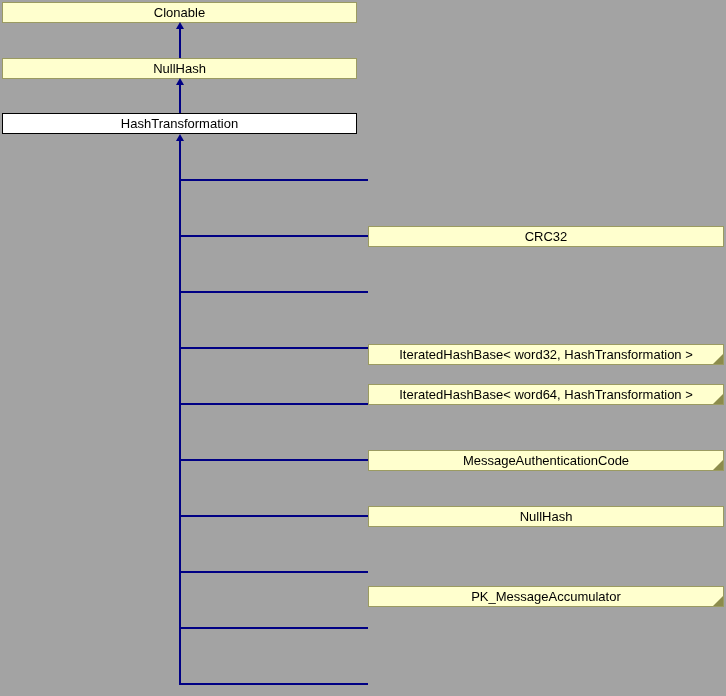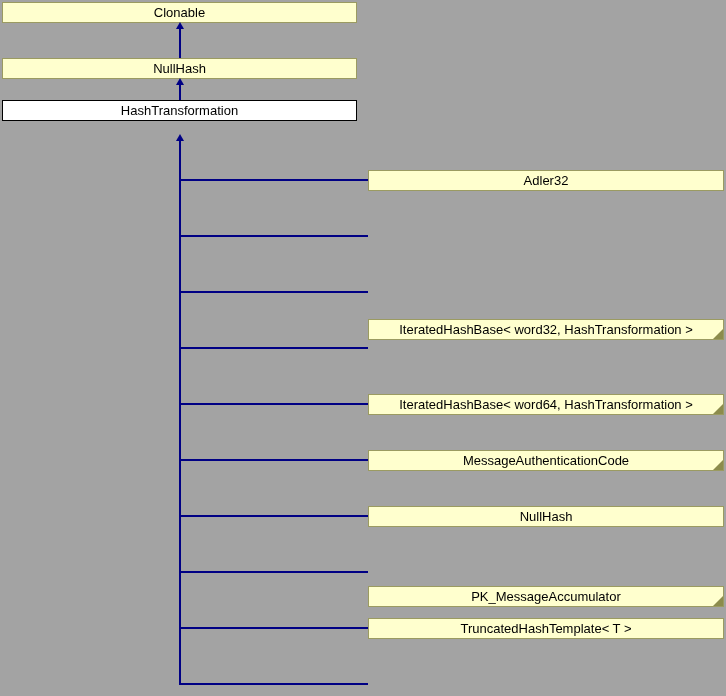--- a/index.html
+++ b/index.html
@@ -79,46 +79,45 @@
   <div class="node left" style="top:2px">Clonable</div>
 
   <div class="arrow-up" style="top:22px"></div>
   <div class="vline" style="left:179px; top:27px; height:31px"></div>
 
   <div class="node left" style="top:58px">NullHash</div>
 
   <div class="arrow-up" style="top:78px"></div>
   <div class="vline" style="left:179px; top:83px; height:30px"></div>
 
-  <div class="node left current" style="top:100px">HashTransformation</div>
+  <div class="node left current" style="top:113px">HashTransformation</div>
 
   <div class="arrow-up" style="top:134px"></div>
   <div class="vline" style="left:179px; top:139px; height:546px"></div>
 
   <div class="hline" style="top:179px"></div>
   <div class="hline" style="top:235px"></div>
   <div class="hline" style="top:291px"></div>
   <div class="hline" style="top:347px"></div>
   <div class="hline" style="top:403px"></div>
   <div class="hline" style="top:459px"></div>
   <div class="hline" style="top:515px"></div>
   <div class="hline" style="top:571px"></div>
   <div class="hline" style="top:627px"></div>
   <div class="hline" style="top:683px"></div>
 
-  <div class="node right" style="top:170px">Adler32</div>
+
+  <div class="node right" style="top:226px">CRC32</div>
 
 
+  <div class="node right truncated" style="top:344px">IteratedHashBase&lt; word32, HashTransformation &gt;</div>
 
-  <div class="node right truncated" style="top:319px">IteratedHashBase&lt; word32, HashTransformation &gt;</div>
-
-  <div class="node right truncated" style="top:394px">IteratedHashBase&lt; word64, HashTransformation &gt;</div>
+  <div class="node right truncated" style="top:384px">IteratedHashBase&lt; word64, HashTransformation &gt;</div>
 
   <div class="node right truncated" style="top:450px">MessageAuthenticationCode</div>
 
   <div class="node right" style="top:506px">NullHash</div>
 
   <div class="node right truncated" style="top:586px">PK_MessageAccumulator</div>
 
-  <div class="node right" style="top:618px">TruncatedHashTemplate&lt; T &gt;</div>
 
 
 </div>
 
 </body></html>

